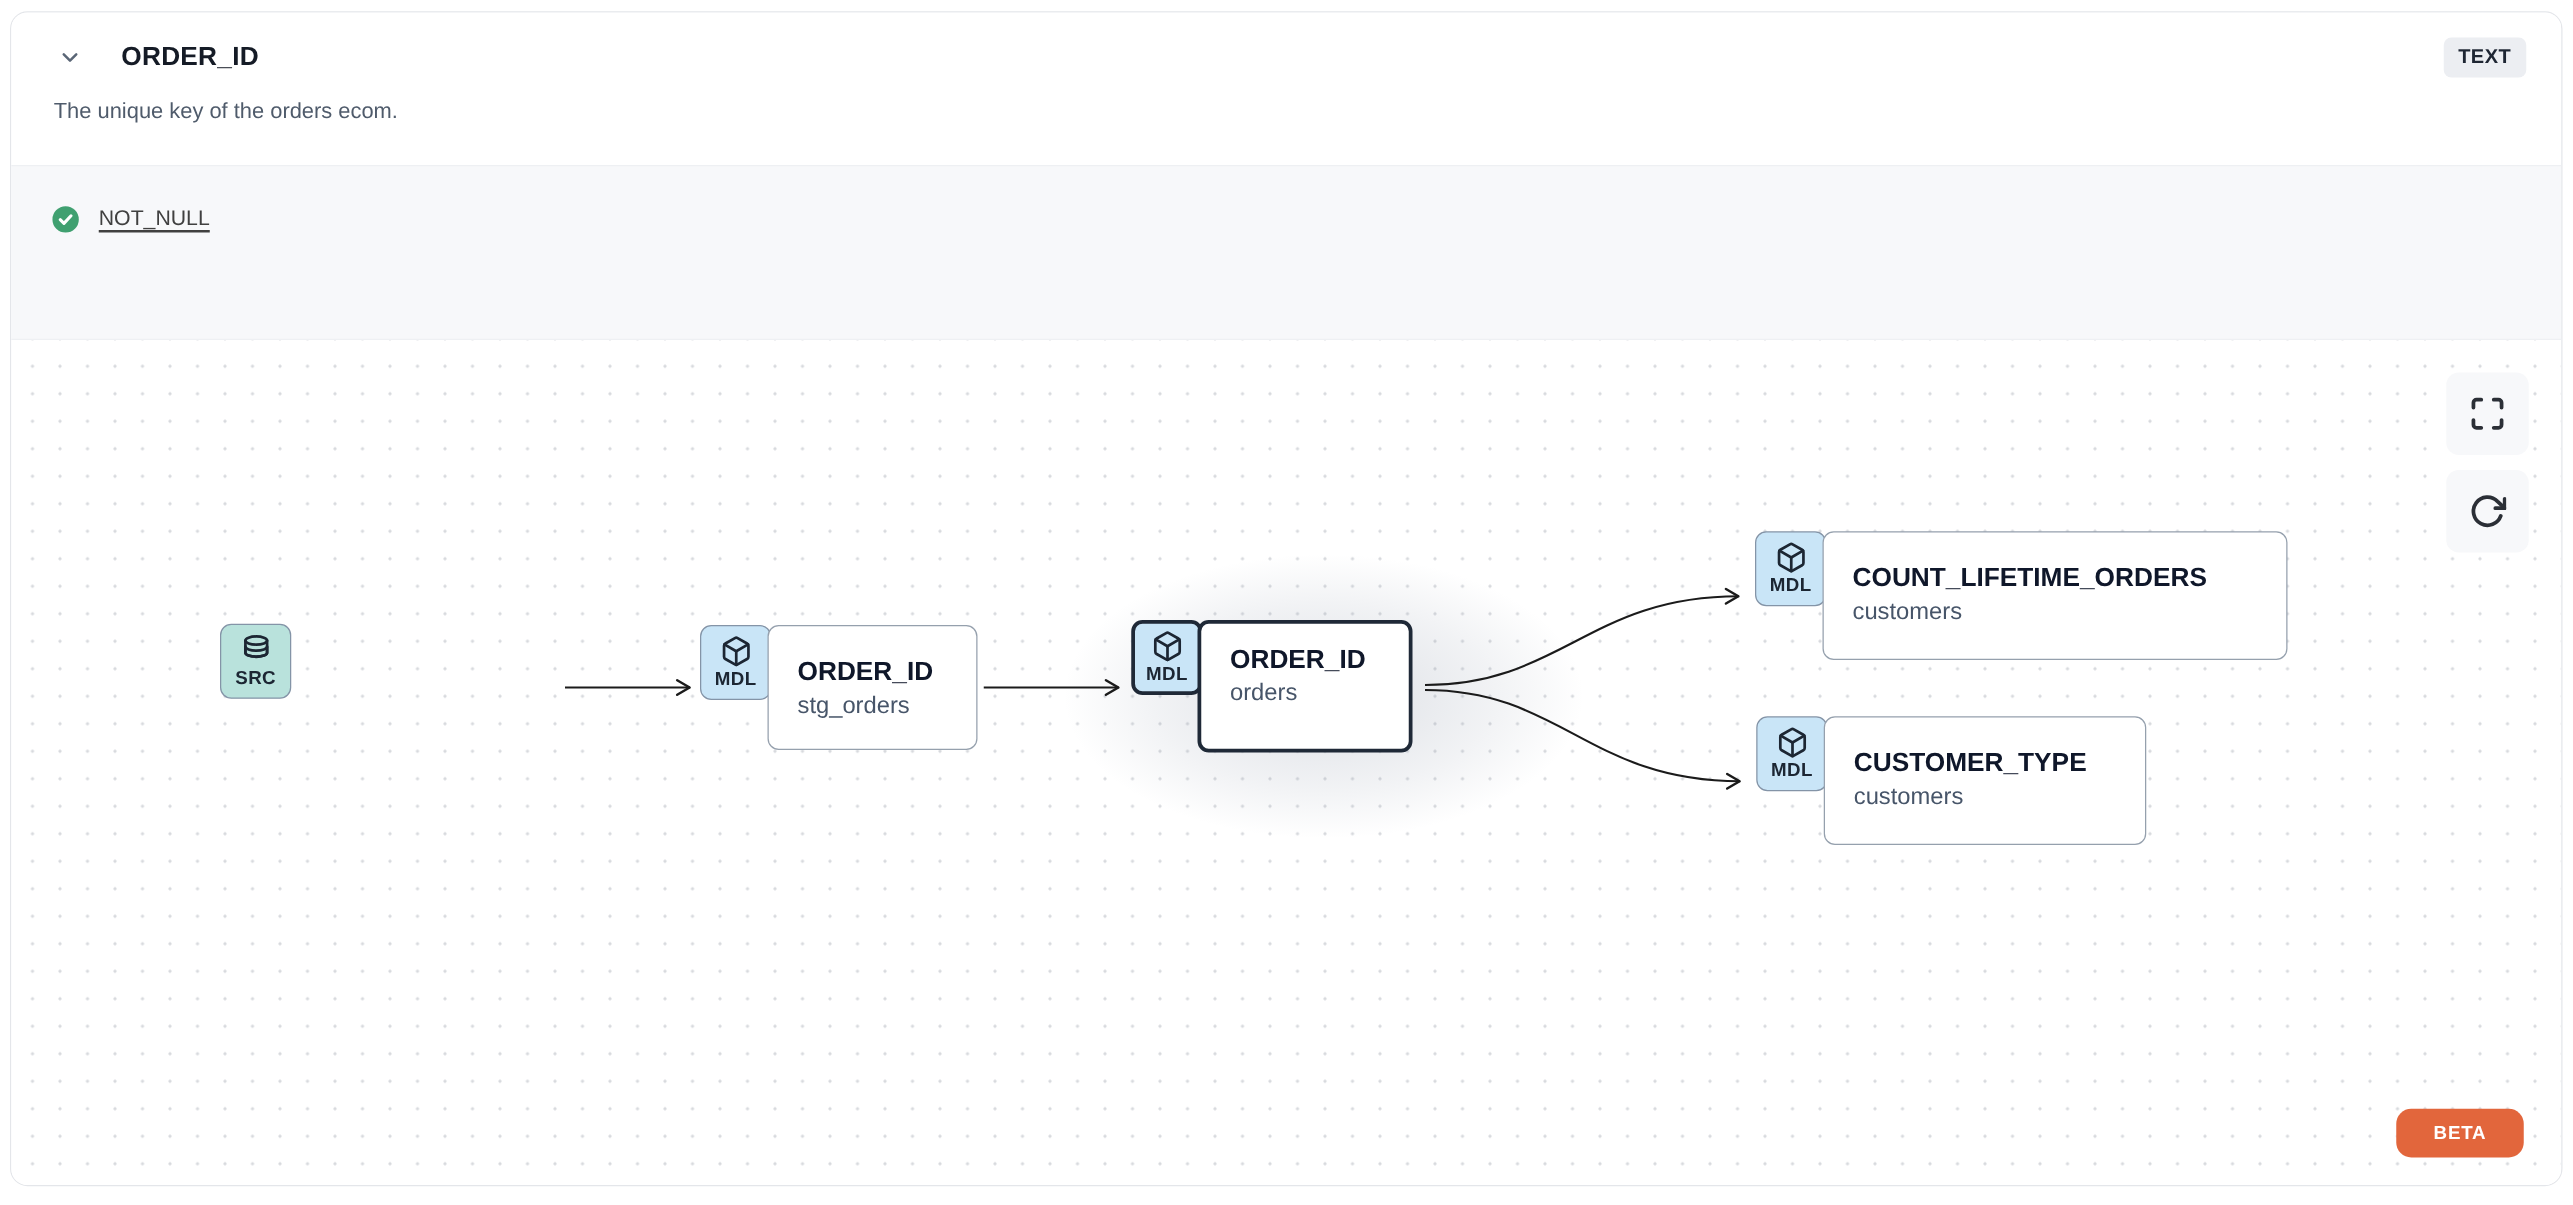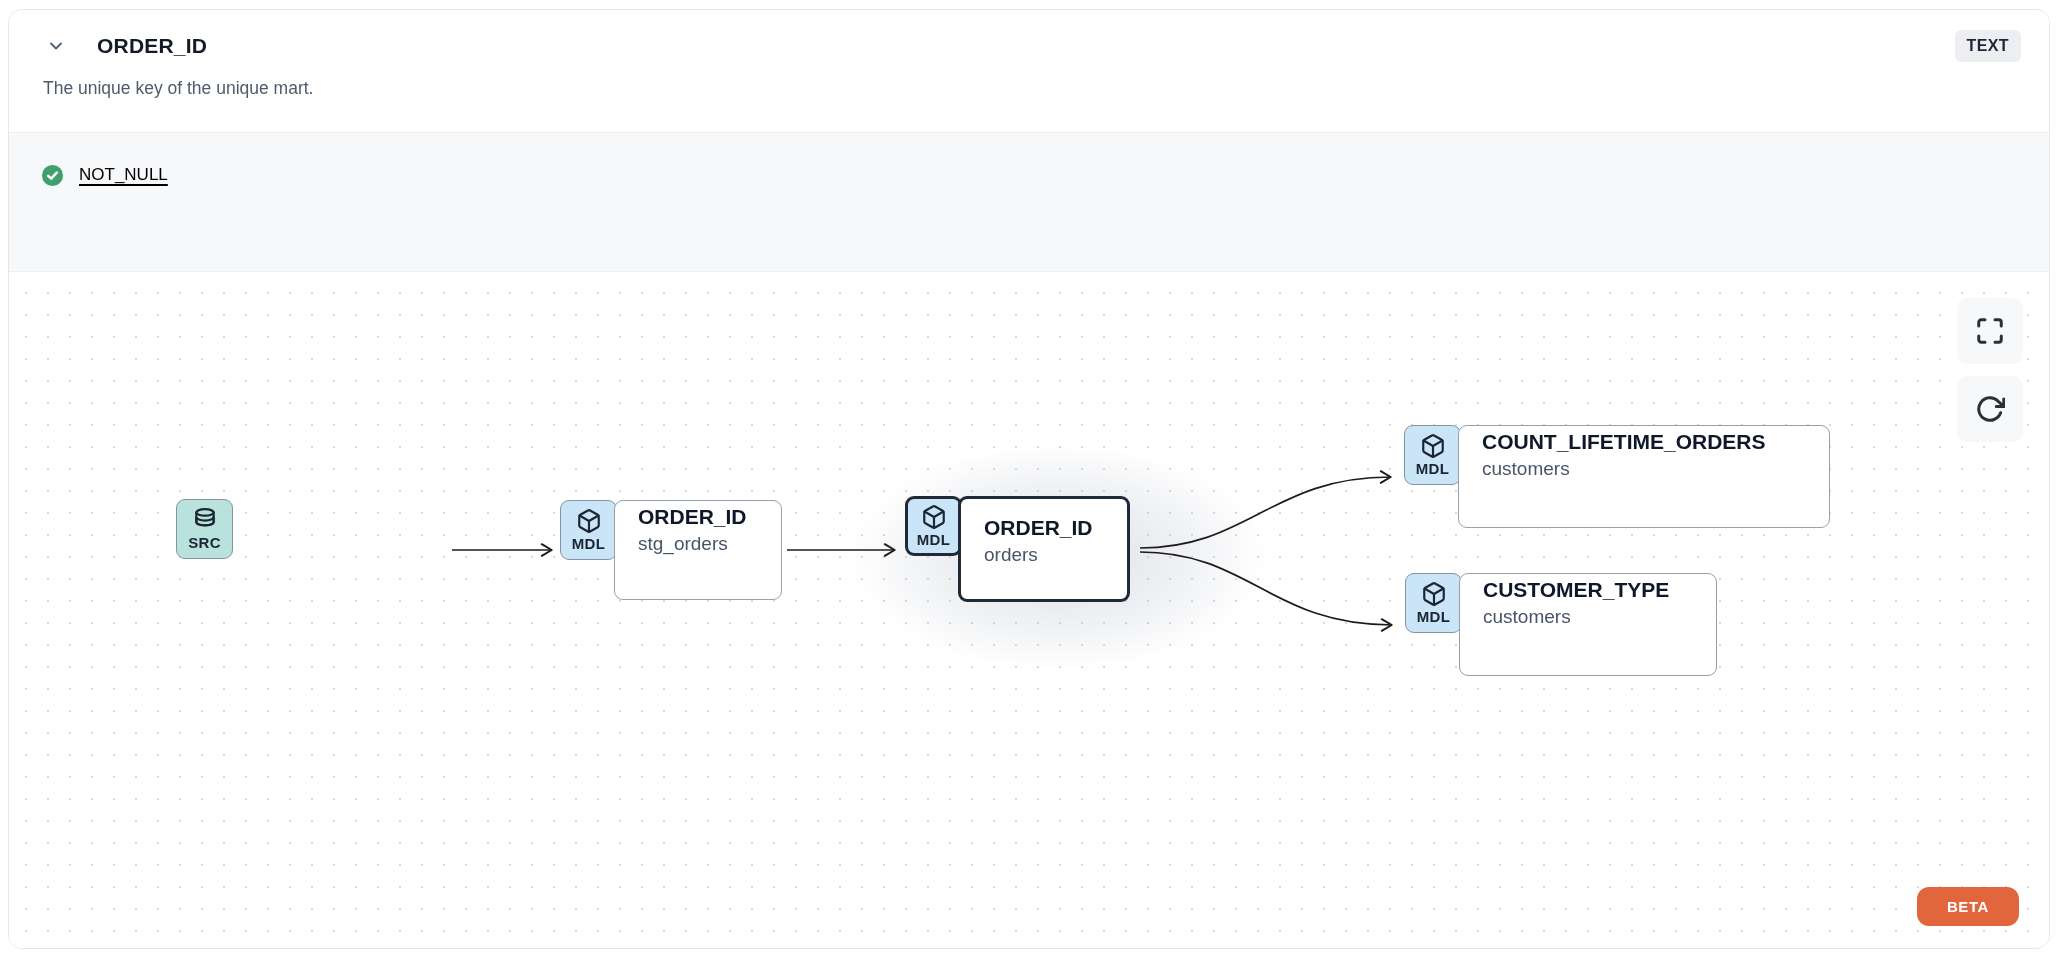--- a/index.html
+++ b/index.html
@@ -19,21 +19,21 @@
   .hdr-title { margin-left:26px; font-size:21px; font-weight:700; color:#151b26; letter-spacing:.2px; }
   .type-badge { margin-left:auto; background:#eceef2; color:#1e2633; font-size:16px; font-weight:600;
     letter-spacing:.4px; padding:7px 12px; border-radius:6px; }
   .hdr-desc { margin-top:16px; margin-left:2px; font-size:17.5px; color:#4f5b6b; }
 
   
   .tests { height:140px; background:#f7f8fa; border-top:1px solid #eef0f3; border-bottom:1px solid #eef0f3;
     padding:30px 0 0 32px; display:flex; flex-direction:column; gap:34px; }
   .test-row { display:flex; align-items:center; gap:15px; height:24px; }
   .check-ic { width:23px; height:23px; flex:0 0 auto; }
-  .test-link { font-size:17px; font-weight:500; color:#000000; text-decoration:underline;
+  .test-link { font-size:17px; font-weight:500; color:#404040; text-decoration:underline;
     text-underline-offset:4px; text-decoration-thickness:1.5px; cursor:pointer; }
 
   
   .canvas { position:relative; height:676px; background:#ffffff;
     background-image: radial-gradient(circle, #d8dade 1.1px, transparent 1.4px);
     background-size:22px 22px; background-position:6px 10px; }
 
   .edges { position:absolute; left:0; top:0; width:100%; height:100%; pointer-events:none; }
 
   .glow { position:absolute; left:840px; top:170px; width:420px; height:230px;
@@ -41,21 +41,21 @@
     pointer-events:none; }
 
   .node { position:absolute; display:flex; align-items:flex-start; cursor:pointer; }
   .kindbox { width:57px; height:60px; border-radius:9px; border:1px solid #8494a7;
     display:flex; flex-direction:column; align-items:center; justify-content:center; gap:1px;
     position:relative; z-index:1; color:#1c2633; flex:0 0 auto; }
   .kindbox.src { background:#b9e2dc; }
   .kindbox.mdl { background:#c9e5f7; }
   .kind-label { font-size:15px; font-weight:700; letter-spacing:.3px; color:#1c2633; }
   .ncard { background:#ffffff; border:1px solid #95a0ad; border-radius:9px; margin-left:-3px;
-    min-height:100px; padding:2px 24px 0 23px; position:relative; z-index:2; }
+    min-height:100px; padding:23px 24px 0 23px; position:relative; z-index:2; }
   .ncard-title { font-size:21px; font-weight:600; color:#0f172a; line-height:1.3; white-space:nowrap; }
   .ncard-sub { font-size:19px; color:#475569; margin-top:3px; white-space:nowrap; }
 
   .node.selected .kindbox { border:3px solid #1f2937; }
   .node.selected .ncard { border:3px solid #1f2937; margin-left:-4px; min-height:106px; padding-top:15px; }
 
   
   .n0 { left:167px; top:227px; } .n0 .ncard { min-width:218px; }
   .n1 { left:551px; top:228px; } .n1 .ncard { min-width:168px; }
   .n2 { left:896px; top:224px; } .n2 .ncard { min-width:172px; }
@@ -82,21 +82,21 @@
       <button class="collapse-btn">
         <span>
           <svg width="20" height="20" viewBox="0 0 24 24" fill="none" stroke="#5a6676" stroke-width="2.4" stroke-linecap="round" stroke-linejoin="round">
               <polyline points="6 9 12 15 18 9"></polyline>
             </svg>
         </span>
       </button>
       <div class="hdr-title">ORDER_ID</div>
       <div class="type-badge">TEXT</div>
     </div>
-    <div class="hdr-desc">The unique key of the unique mart.</div>
+    <div class="hdr-desc">The unique key of the orders ecom.</div>
   </div>
 
   <div class="tests">
     <div class="test-row">
       <span class="check-ic">
         <svg width="23" height="23" viewBox="0 0 24 24">
             <circle cx="12" cy="12" r="11" fill="#40a070"></circle>
             <polyline points="7.5 12.3 10.6 15.3 16.5 9" fill="none" stroke="#ffffff" stroke-width="2.6" stroke-linecap="round" stroke-linejoin="round"></polyline>
           </svg>
       </span>

